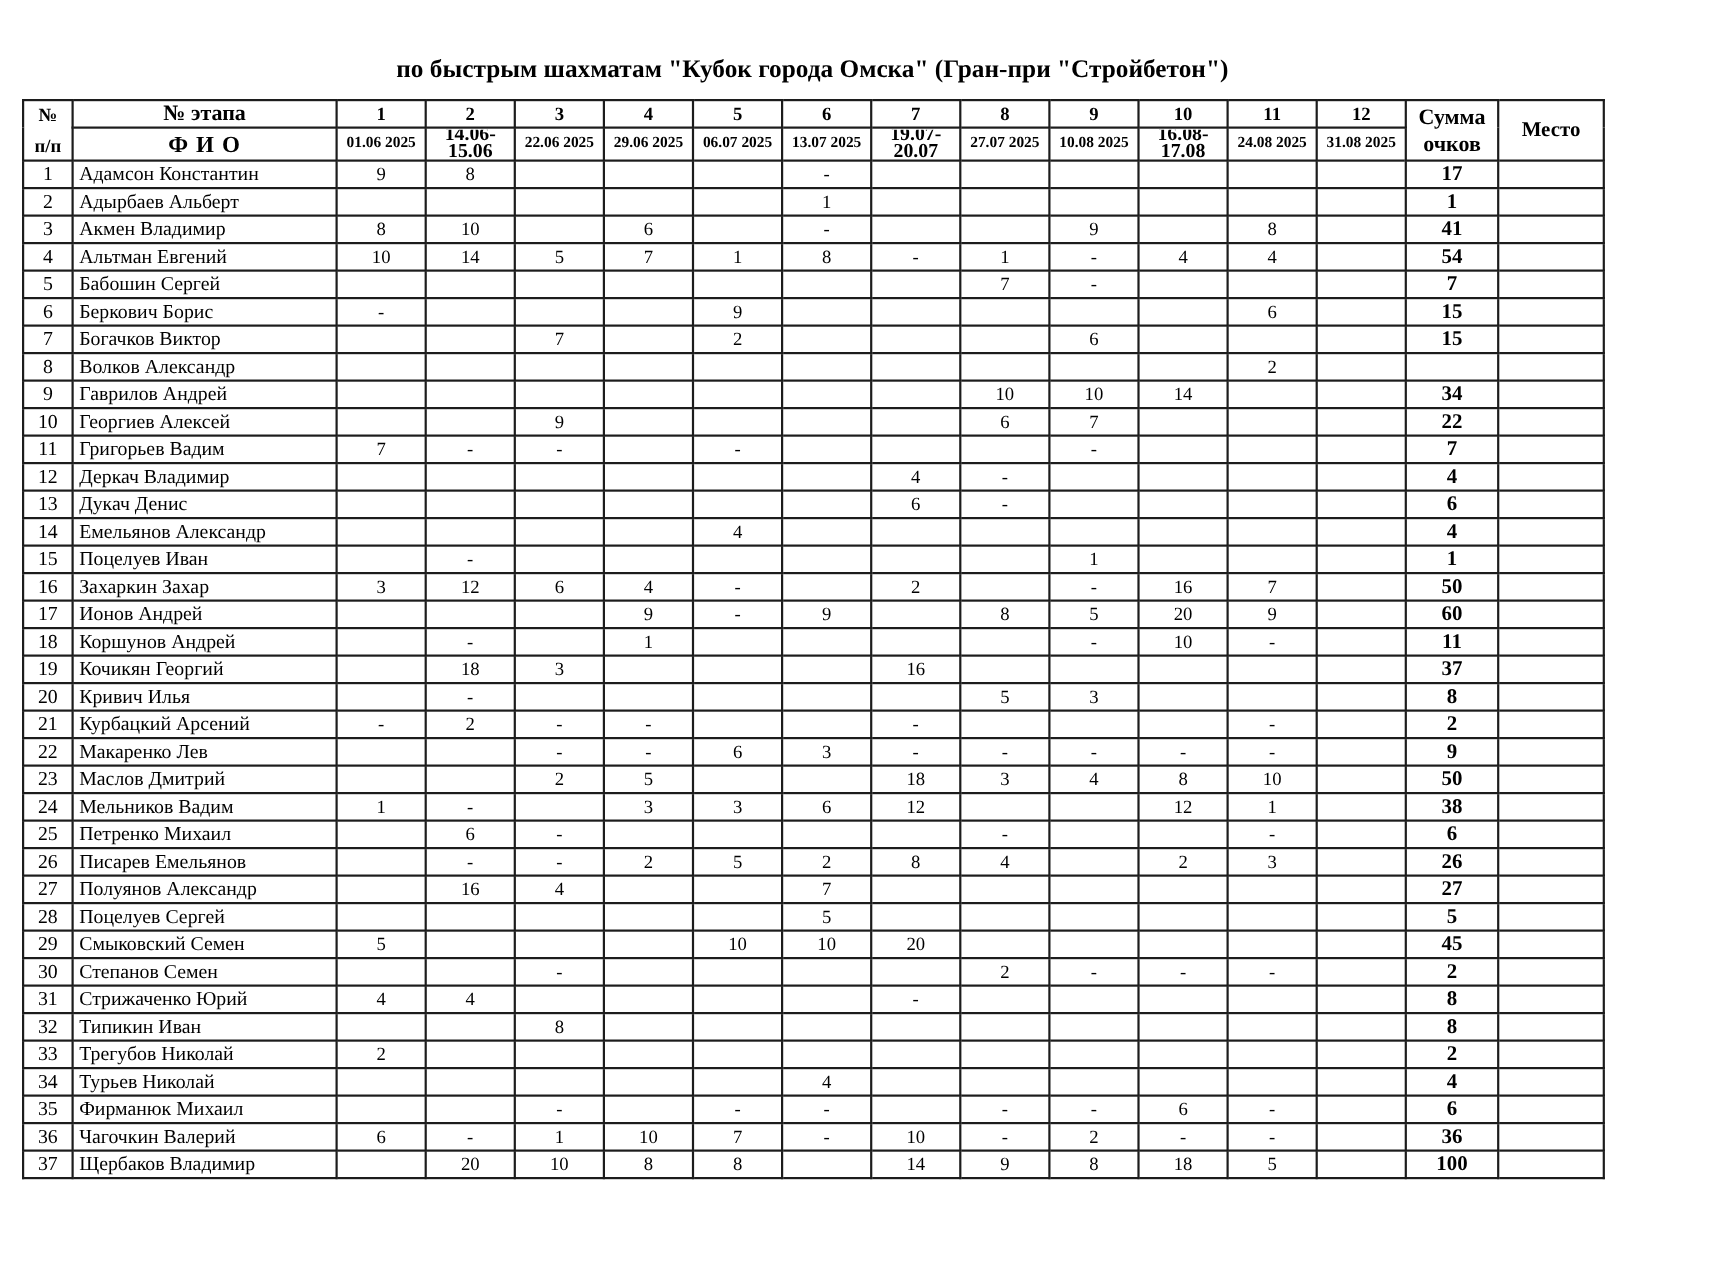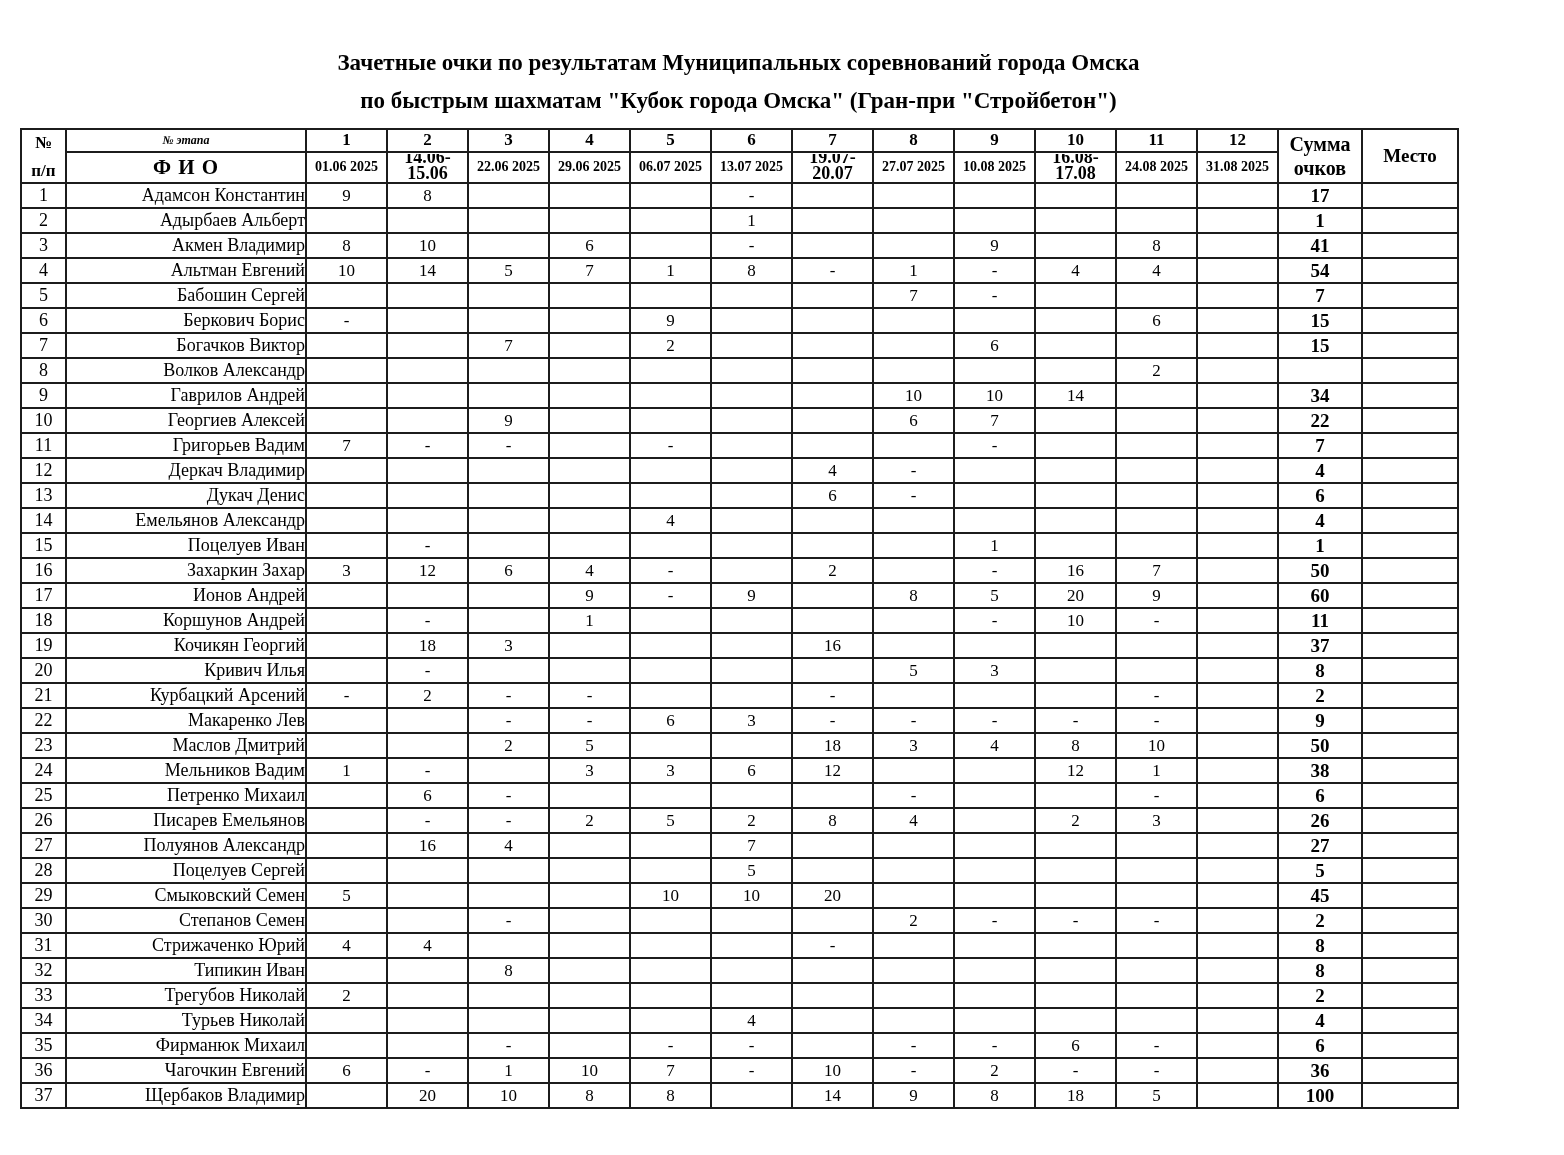--- a/index.html
+++ b/index.html
@@ -17,42 +17,41 @@
   col.c-sum{width:84px;}
   col.c-place{width:96px;}
   th,td{
     border:2px solid #1c1c1c;padding:0;text-align:center;vertical-align:middle;
     overflow:hidden;background:#fff;
   }
   thead tr.hr1 th{height:19px;}
   thead tr.hr2 th{height:25px;border-radius:13px;}
   .numpp{display:flex;flex-direction:column;justify-content:space-between;height:46px;
          font-weight:bold;font-size:17px;line-height:18px;padding:3px 0 2px 0;}
-  .th-stage-label{font-size:12px;font-weight:bold;font-style:italic;}
+  .th-stage-label{font-size:20px;font-weight:bold;}
   .th-fio{font-size:21px;font-weight:bold;letter-spacing:1px;}
   .th-stage-num{font-size:17px;font-weight:bold;}
   .th-date{font-size:14px;font-weight:bold;white-space:nowrap;}
   .th-date.range{vertical-align:top;}
   .range .rw{margin-top:-4px;line-height:16px;font-size:18px;}
   .sumhdr{font-weight:bold;font-size:20px;line-height:24px;height:50px;overflow:hidden;padding-top:2px;border-radius:11px;}
   .sumhdr span{display:block;}
   .th-place{font-size:19px;font-weight:bold;}
   tbody td{height:23px;}
   td.rownum{font-size:18px;}
-  td.name{text-align:right;padding-left:5px;font-size:18px;white-space:nowrap;margin-top:28px;}
+  td.name{text-align:left;padding-left:5px;font-size:18px;white-space:nowrap;margin-top:28px;}
   td.score{font-size:17px;}
   td.sum{font-weight:bold;font-size:19px;}
   td.place{font-size:17px;}
 </style>
 </head>
 <body>
 
 <div class="sheet">
   <div class="titles">
-    <div>Зачетные очки по результатам Муниципальных соревнований города Омска</div>
     <div>по быстрым шахматам "Кубок города Омска" (Гран-при "Стройбетон")</div>
   </div>
 
   <table>
     <colgroup>
       <col class="c-num">
         <col class="c-fio">
       <col class="c-stage">
         <col class="c-stage">
         <col class="c-stage">
@@ -754,21 +753,21 @@
           <td class="score">-</td>
           <td class="score">-</td>
           <td class="score">6</td>
           <td class="score">-</td>
           <td class="score"></td>
           <td class="sum">6</td>
           <td class="place"></td>
         </tr>
         <tr>
           <td class="rownum">36</td>
-          <td class="name">Чагочкин Евгений</td>
+          <td class="name">Чагочкин Валерий</td>
           <td class="score">6</td>
           <td class="score">-</td>
           <td class="score">1</td>
           <td class="score">10</td>
           <td class="score">7</td>
           <td class="score">-</td>
           <td class="score">10</td>
           <td class="score">-</td>
           <td class="score">2</td>
           <td class="score">-</td>

